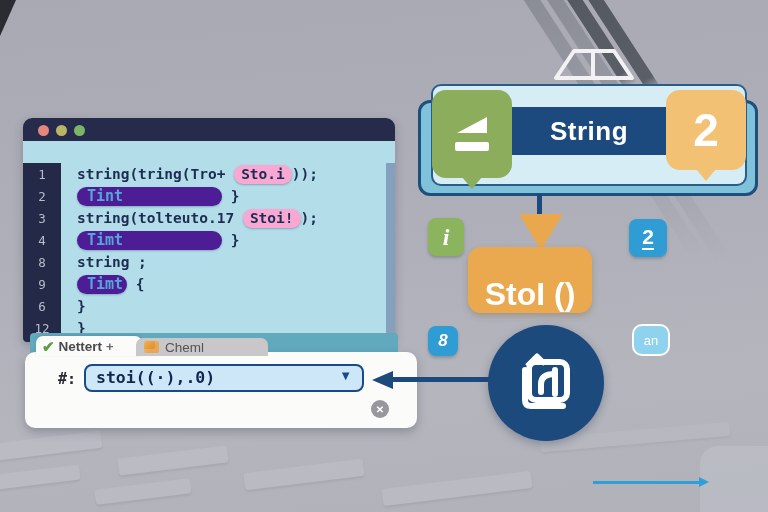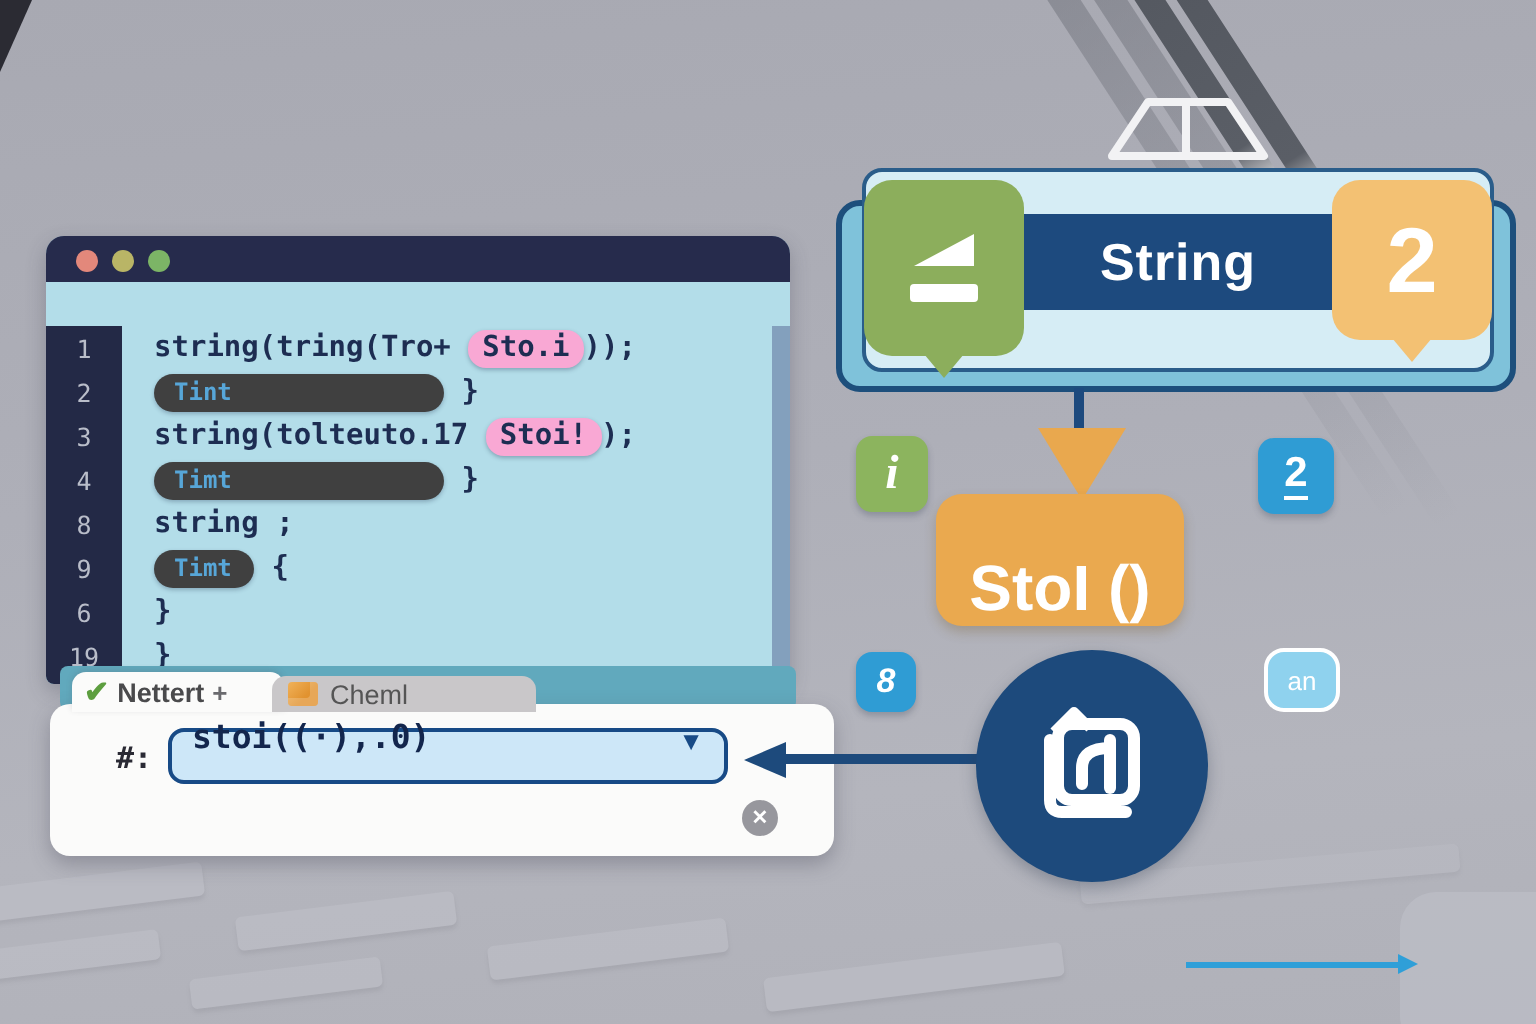--- a/index.html
+++ b/index.html
@@ -34,39 +34,39 @@
   .codearea{position:absolute;left:0;top:45px;right:0;bottom:0;background:#b3dde9;}
   .gutter-bg{position:absolute;left:0;top:0;bottom:0;width:38px;background:#232946;}
   .right-strip{position:absolute;right:0;top:0;bottom:0;width:9px;background:#83a0bd;}
   .code-row{position:relative;display:flex;align-items:center;height:22px;}
   .line-num{width:38px;flex:0 0 38px;text-align:center;color:#b9bdc9;font-size:12.5px;font-family:"DejaVu Sans Mono",monospace;}
   .line-content{display:flex;align-items:center;padding-left:16px;font-family:"DejaVu Sans Mono",monospace;
     font-weight:bold;font-size:14.5px;color:#1d2d52;white-space:pre;}
   .wpill,.wpill-wide{background:#f9a8d4;border-radius:9px;padding:0 7px;line-height:19px;height:19px;
     box-shadow:0 1px 2px rgba(40,60,90,.35);}
   .wpill-wide{min-width:160px;}
-  .bpill-wide,.bpill-small{background:#404040;color:#57a6d8;border-radius:10px;font-size:12px;
+  .bpill-wide,.bpill-small{background:#4c1d95;color:#57a6d8;border-radius:10px;font-size:15px;
     line-height:19px;height:19px;padding:0 10px;box-shadow:0 1px 2px rgba(30,50,80,.3);}
   .bpill-wide{width:125px;} .bpill-small{width:30px;}
 
   
   .teal-strip{left:30px;top:333px;width:368px;height:22px;background:#61a9bd;border-radius:4px;}
   .panel{left:25px;top:352px;width:392px;height:76px;background:#fbfbfa;border-radius:10px;
     box-shadow:0 4px 10px rgba(70,70,85,.35);}
   .ptab1{left:36px;top:336px;width:94px;height:20px;background:#fbfbfa;border-radius:7px 7px 0 0;
     display:flex;align-items:center;gap:4px;padding:0 6px;box-shadow:0 -1px 3px rgba(80,80,95,.2);}
   .ptab2{left:136px;top:338px;width:116px;height:18px;background:#c9c7c9;border-radius:7px 7px 0 0;
     display:flex;align-items:center;gap:6px;padding:0 8px;}
   .ptab-text{font-size:13.5px;color:#4a4a4c;font-weight:bold;}
   .ptab-plus{font-size:13px;color:#6a6a6e;font-weight:bold;}
   .vicon{color:#5d9e3f;font-size:15px;font-weight:bold;line-height:1;}
   .foldericon{width:15px;height:12px;border-radius:2px;background:linear-gradient(135deg,#f0b25a 0%,#e1922f 60%);box-shadow:inset -4px -4px 0 #fdfdfd33;}
   .prompt{font-size:15px;font-weight:bold;color:#2a2a34;font-family:"DejaVu Sans Mono",monospace;}
   .dropdown{left:84px;top:364px;width:280px;height:28px;background:#cde7f8;border:2.5px solid #174a86;
-    border-radius:8px;display:flex;align-items:flex-end;box-sizing:border-box;padding:12px 10px;}
+    border-radius:8px;display:flex;align-items:flex-start;box-sizing:border-box;padding:2px 10px;}
   .dd-value{font-family:"DejaVu Sans Mono",monospace;font-weight:bold;font-size:16.5px;color:#13264d;flex:1;}
   .dd-caret{color:#174a86;font-size:13px;}
   .caption{left:40px;top:400px;width:320px;text-align:center;color:#d28a2b;font-weight:bold;font-size:15px;}
   .closebtn{left:371px;top:400px;width:18px;height:18px;border-radius:50%;background:#97979d;
     color:#fff;font-size:10px;display:flex;align-items:center;justify-content:center;font-weight:bold;}
 
   
   .card-back{left:418px;top:100px;width:340px;height:96px;background:#7fc2da;border:3px solid #1d4f7c;border-radius:12px;box-sizing:border-box;}
   .card-front{left:431px;top:84px;width:316px;height:102px;background:#d6edf5;border:2px solid #2a5d8a;border-radius:10px;box-sizing:border-box;}
   .navy-band{left:437px;top:107px;width:304px;height:48px;background:#1d4a7e;display:flex;align-items:center;justify-content:center;}
@@ -160,21 +160,21 @@
           </div>
           <div class="code-row">
             <span class="line-num">9</span>
             <span class="line-content"><span class="bpill-small">Timt</span><span class="code"> {</span></span>
           </div>
           <div class="code-row">
             <span class="line-num">6</span>
             <span class="line-content"><span class="code">}</span></span>
           </div>
           <div class="code-row">
-            <span class="line-num">19</span>
+            <span class="line-num">12</span>
             <span class="line-content"><span class="code">}</span></span>
           </div>
         </div>
     </div>
   </div>
 
   <div class="abs teal-strip"></div>
   <div class="abs panel"></div>
   <div class="abs ptab1">
     <span class="vicon">✔</span>

